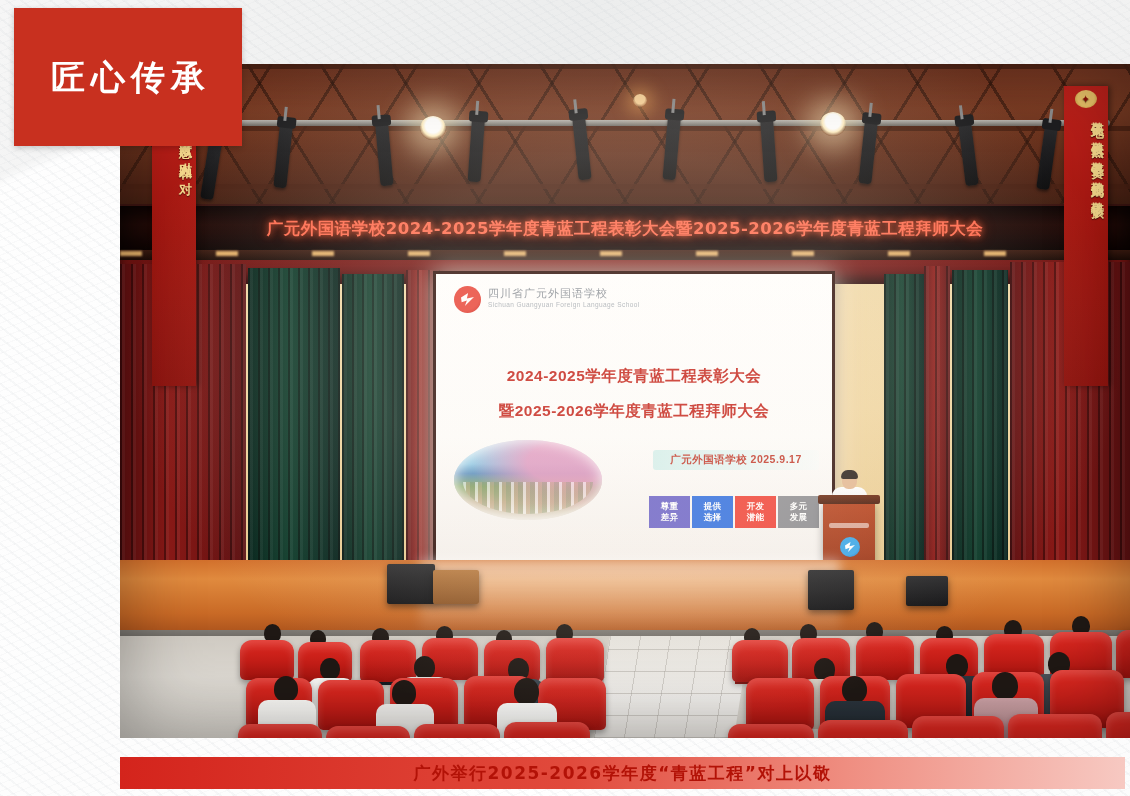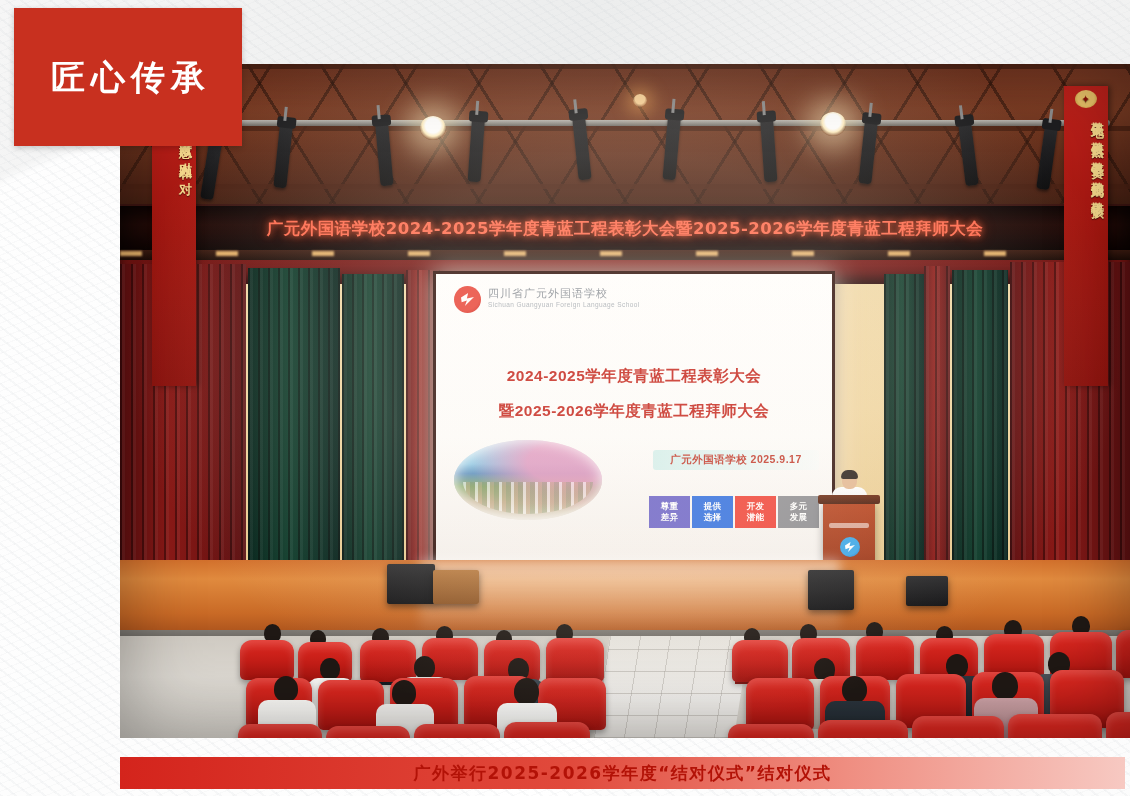--- a/index.html
+++ b/index.html
@@ -530,16 +530,16 @@
 
     <div class="blurlayer"></div>
     <div class="vignette"></div>
   </div>
 
   <div id="badge">
     <div class="badge-line">匠心传承</div>
   </div>
 
   <div id="caption">
-    <div class="caption-text">广外举行2025-2026学年度“结对仪式”结对仪式</div>
+    <div class="caption-text">广外举行2025-2026学年度“青蓝工程”对上以敬</div>
   </div>
 
 </div>
 
 </body></html>

